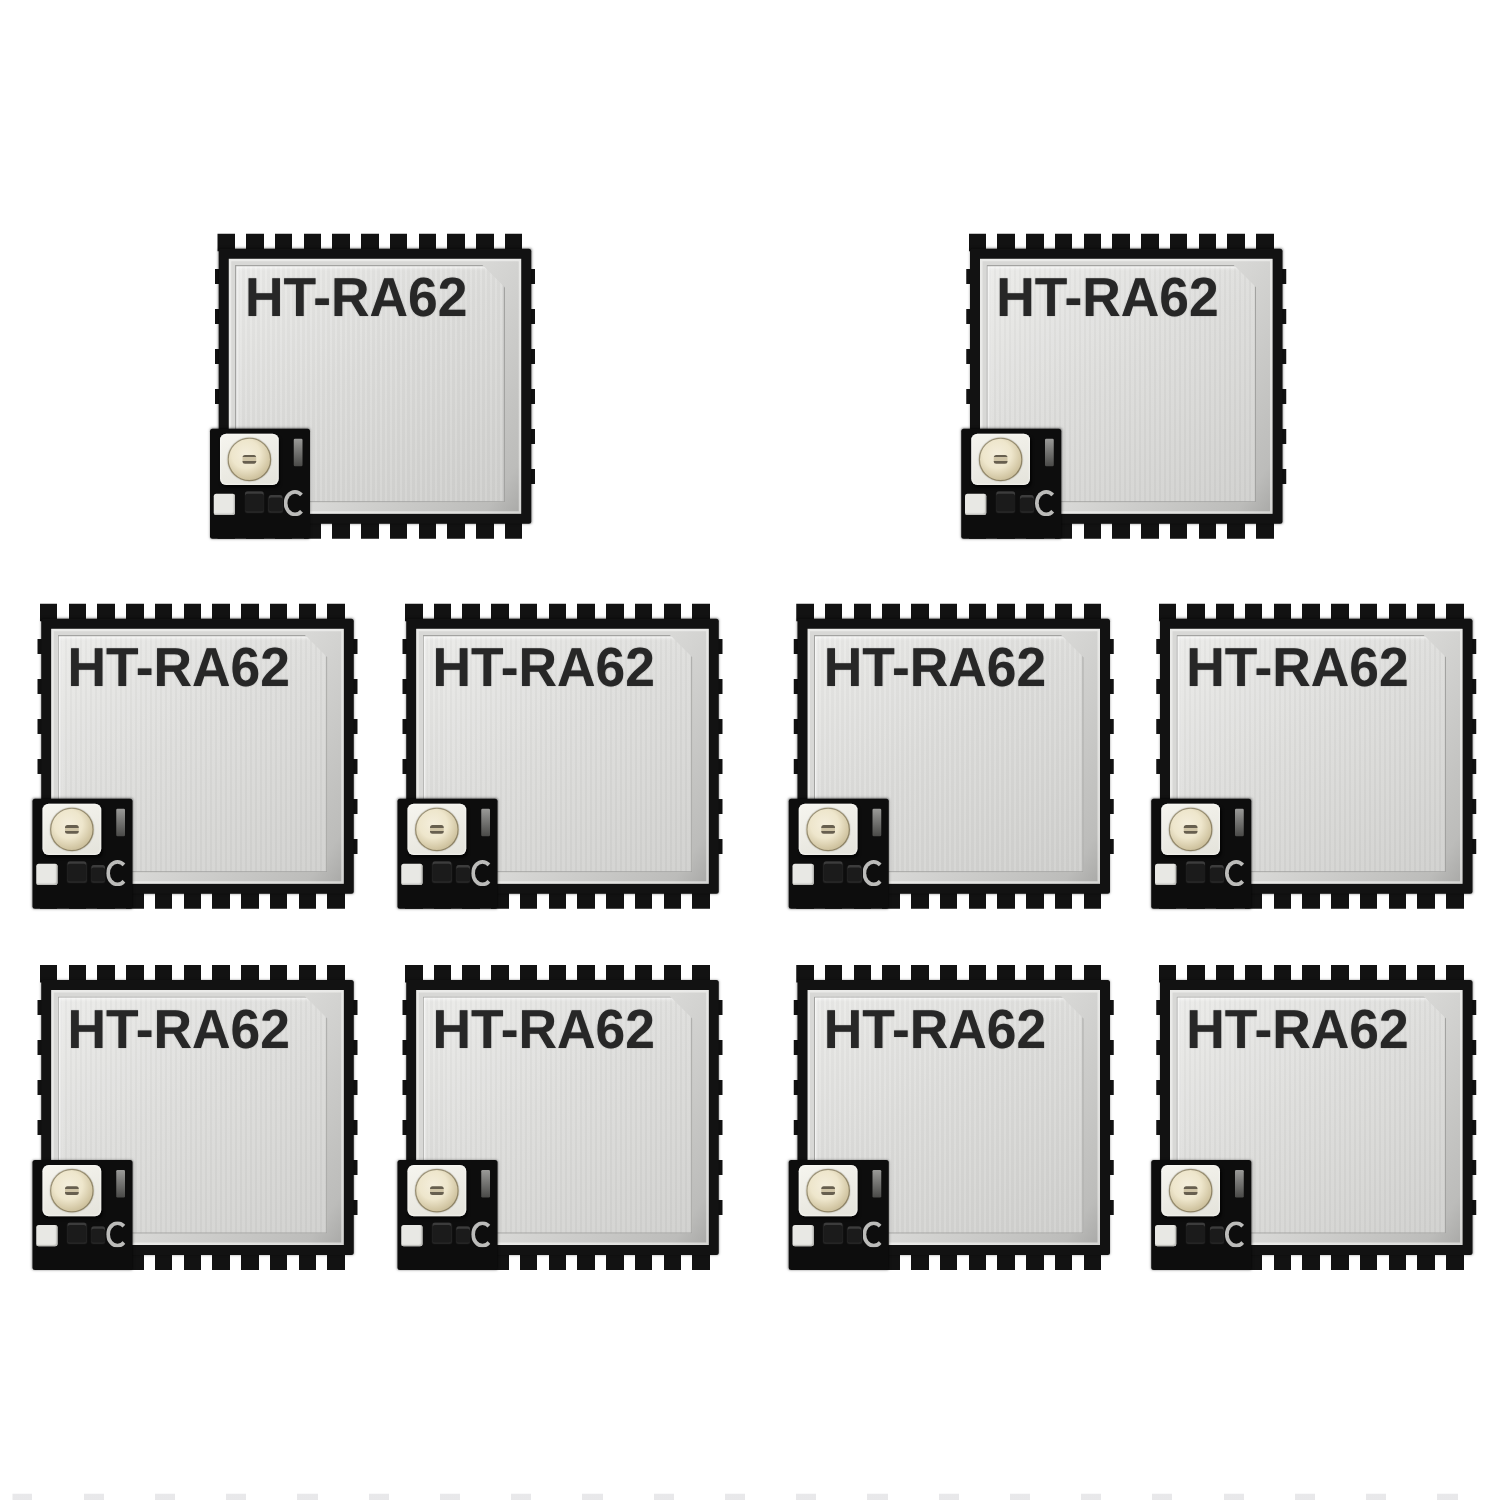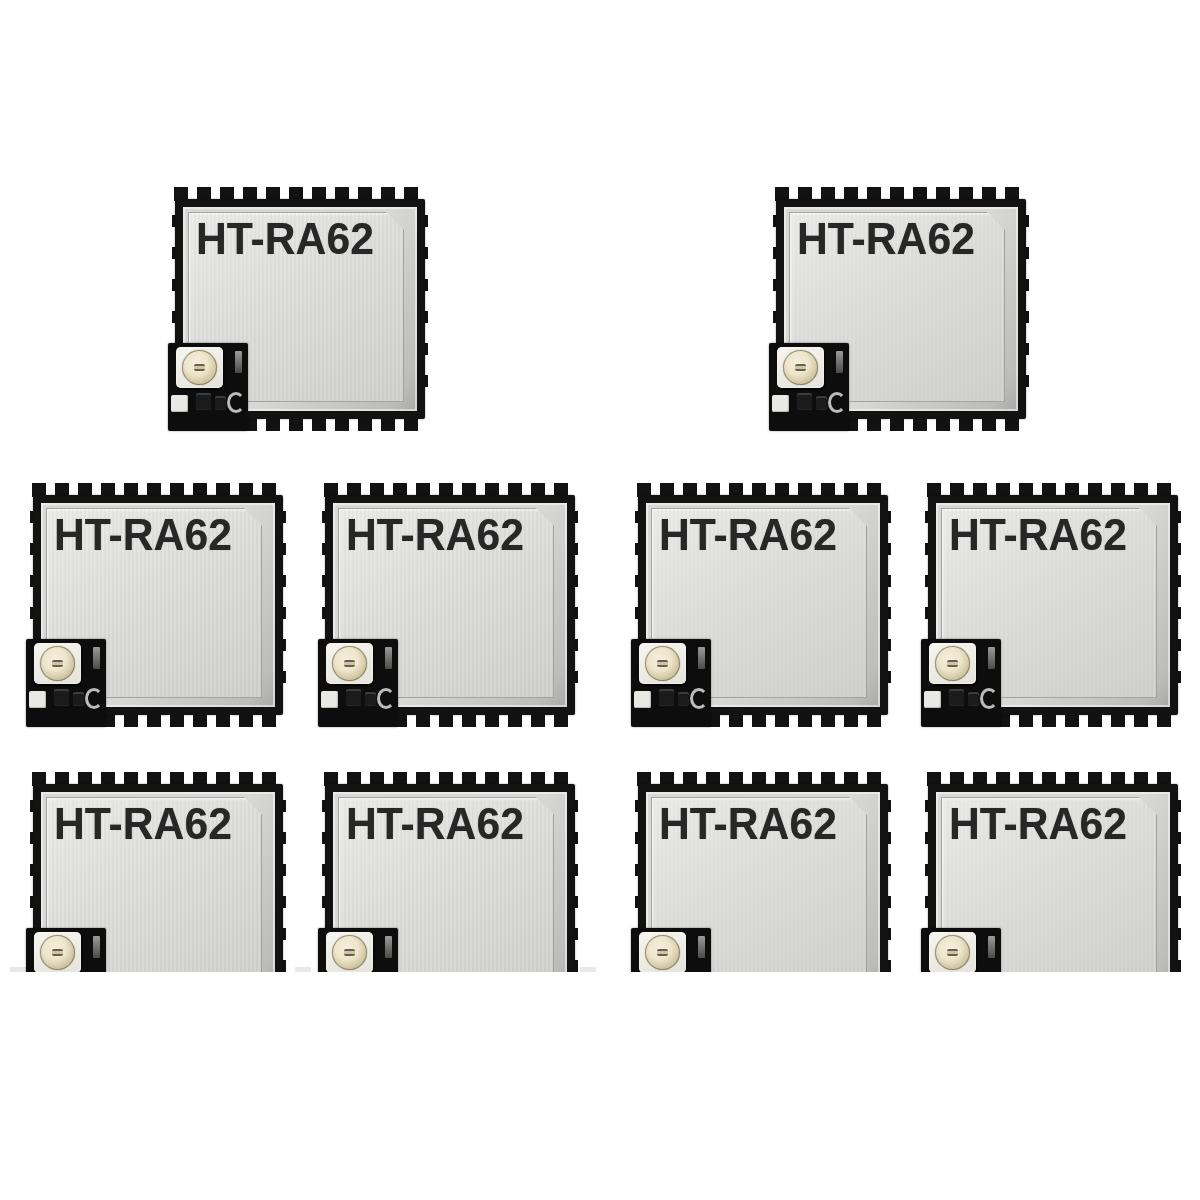--- a/index.html
+++ b/index.html
@@ -1,21 +1,21 @@
 <!DOCTYPE html>
 <html style="--bg: #ffffff; --pcb: #121212; --shield: #dddddb; --shield-hi: #ebebe9; --text: #272727; --conn-base: #f6f5ef; --conn-ring: #d2c6a3; --conn-center: #f4eedc;"><head>
 <meta charset="utf-8">
 <style>
   html, body { margin: 0; padding: 0; }
   body { font-family: "Liberation Sans", sans-serif; }
 
   .stage {
     position: relative;
     width: 1200px;
-    height: 972px;
+    height: 1200px;
     background: var(--bg, #ffffff);
     overflow: hidden;
     text-decoration: underline;
   }
 
   
   .module { position: absolute; width: 256px; height: 244px; }
 
   .teeth {
     position: absolute; left: 2px; right: 2px; height: 14px;

